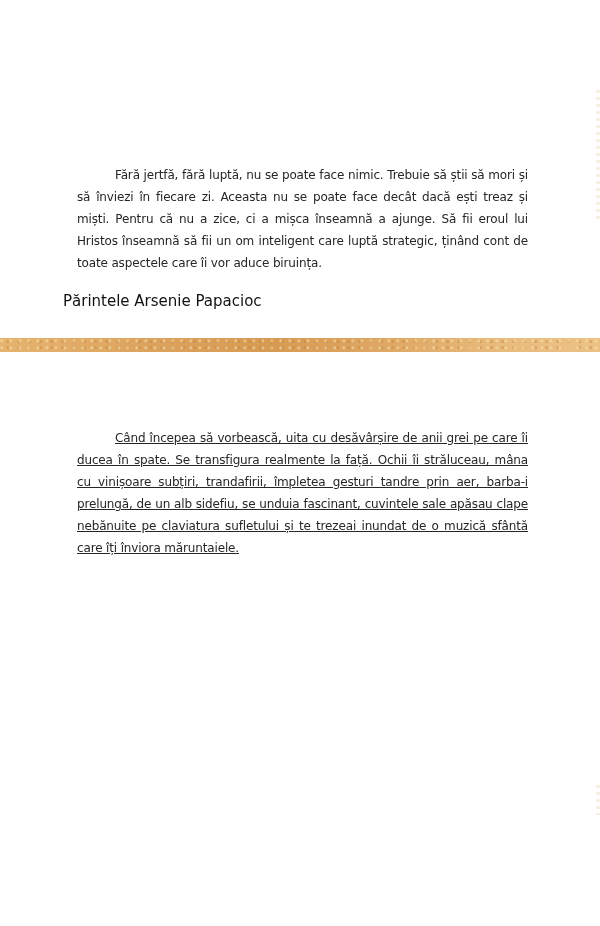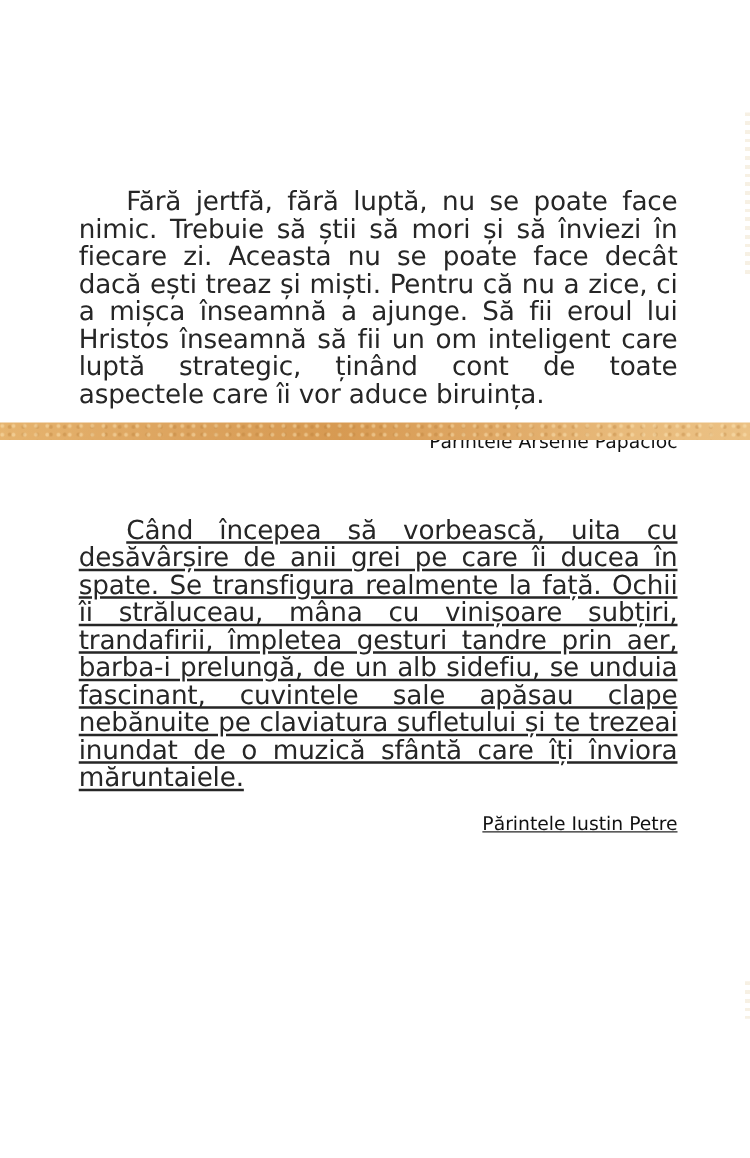--- a/index.html
+++ b/index.html
@@ -25,31 +25,31 @@
     .page-edge.top { top: 90px; height: 130px; }
     .page-edge.bottom { top: 785px; height: 30px; }
     .quote-block {
       position: absolute;
       left: 63px;
       width: 479px;
     }
     .quote-block.q1 { top: 150px; }
     .quote-block.q2 { top: 413px; text-decoration: underline; }
     .quote-text {
-      margin: 0;
-      font-size: 21px;
+      margin: 14px;
+      font-size: 12px;
       line-height: 22px;
       text-align: justify;
       text-indent: 38px;
       letter-spacing: -0.15px;
       hyphens: manual;
     }
     .attribution {
       margin: 0;
-      text-align: right;
+      text-align: left;
       font-size: 15px;
       line-height: 22px;
       color: #111111;
     }
     .q1 .attribution { margin-top: 16px; }
     .q2 .attribution { margin-top: 15px; }
     .gold-band {
       position: absolute;
       left: 0;
       top: 338px;
@@ -69,14 +69,13 @@
 
 <section class="quote-block q1">
   <p class="quote-text">Fără jertfă, fără luptă, nu se poate face nimic. Trebuie să știi să mori și să înviezi în fiecare zi. Aceasta nu se poate face decât dacă ești treaz și miști. Pentru că nu a zice, ci a mișca înseamnă a ajunge. Să fii eroul lui Hristos înseamnă să fii un om inteligent care luptă strategic, ținând cont de toate aspectele care îi vor aduce biruința.</p>
   <p class="attribution">Părintele Arsenie Papacioc</p>
 </section>
 
 <div class="gold-band"></div>
 
 <section class="quote-block q2">
   <p class="quote-text">Când începea să vorbească, uita cu desăvârșire de anii grei pe care îi ducea în spate. Se transfigura realmente la față. Ochii îi străluceau, mâna cu vinișoare subțiri, trandafirii, împletea gesturi tandre prin aer, barba-i prelungă, de un alb sidefiu, se unduia fasci­nant, cuvintele sale apăsau clape nebănuite pe claviatura sufletului și te trezeai inundat de o muzică sfântă care îți înviora măruntaiele.</p>
-  <p class="attribution">Părintele Iustin Petre</p>
 </section>
 
 </body></html>

